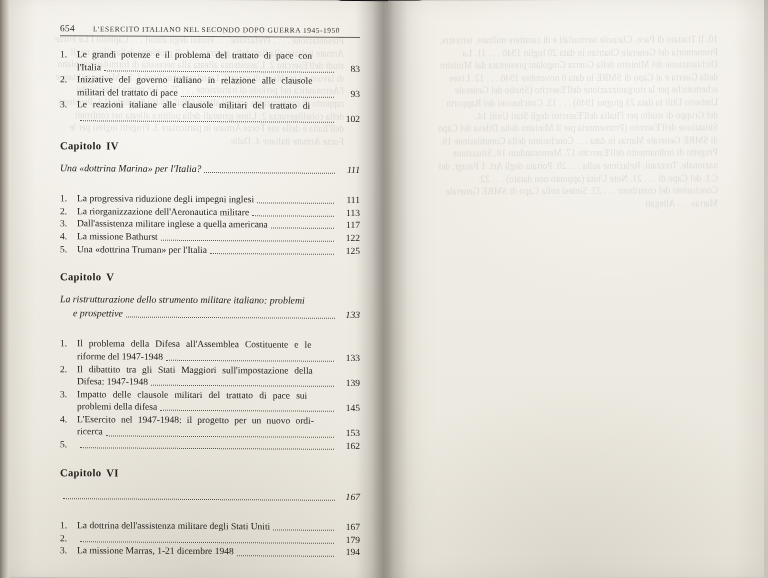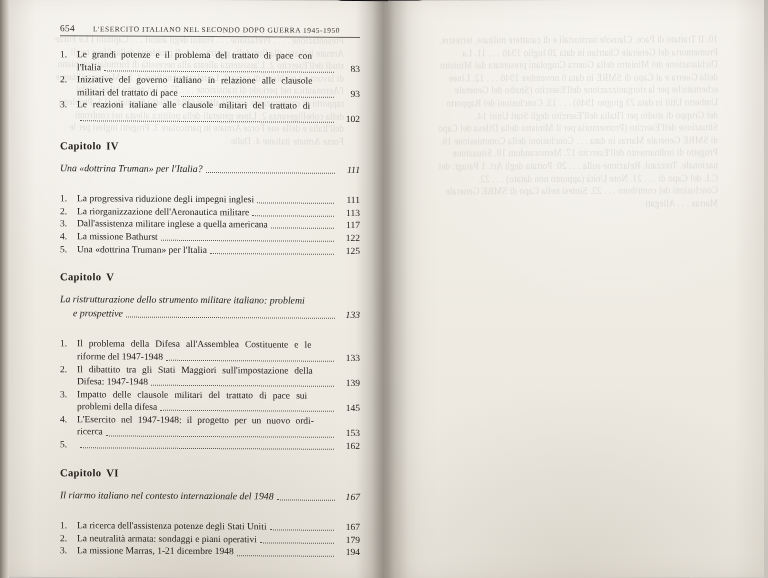--- a/index.html
+++ b/index.html
@@ -318,21 +318,21 @@
                 <span class="leader"></span>
                 <span class="pg">102</span>
               </div>
             </div>
           </div>
         </div>
       <div id="left-chapters">
           <div class="chap-title"><span>Capitolo</span><span class="num">IV</span></div>
           <div class="sub-wrap">
             <div class="toc-line sub">
-              <span class="txt">Una «dottrina Truman» per l'Italia?</span>
+              <span class="txt">Una «dottrina Marina» per l'Italia?</span>
               <span class="leader"></span>
               <span class="pg">111</span>
             </div>
           </div>
           <div class="gap-sm"></div>
           <div class="entry">
             <div class="idx">1.</div>
             <div class="body">
               <div class="row">
                 <span class="txt">La progressiva riduzione degli impegni inglesi</span>
@@ -460,41 +460,39 @@
             <div class="body">
               <div class="row">
                 <span class="leader"></span>
                 <span class="pg">162</span>
               </div>
             </div>
           </div>
           <div class="chap-title"><span>Capitolo</span><span class="num">VI</span></div>
           <div class="sub-wrap">
             <div class="toc-line sub">
-              <span class="txt">Il riarmo italiano nel contesto internazionale del 1948</span>
               <span class="leader"></span>
               <span class="pg">167</span>
             </div>
           </div>
           <div class="gap-sm"></div>
           <div class="entry">
             <div class="idx">1.</div>
             <div class="body">
               <div class="row">
-                <span class="txt">La ricerca dell'assistenza potenze degli Stati Uniti</span>
+                <span class="txt">La dottrina dell'assistenza militare degli Stati Uniti</span>
                 <span class="leader"></span>
                 <span class="pg">167</span>
               </div>
             </div>
           </div>
           <div class="entry">
             <div class="idx">2.</div>
             <div class="body">
               <div class="row">
-                <span class="txt">La neutralità armata: sondaggi e piani operativi</span>
                 <span class="leader"></span>
                 <span class="pg">179</span>
               </div>
             </div>
           </div>
           <div class="entry">
             <div class="idx">3.</div>
             <div class="body">
               <div class="row">
                 <span class="txt">La missione Marras, 1-21 dicembre 1948</span>

